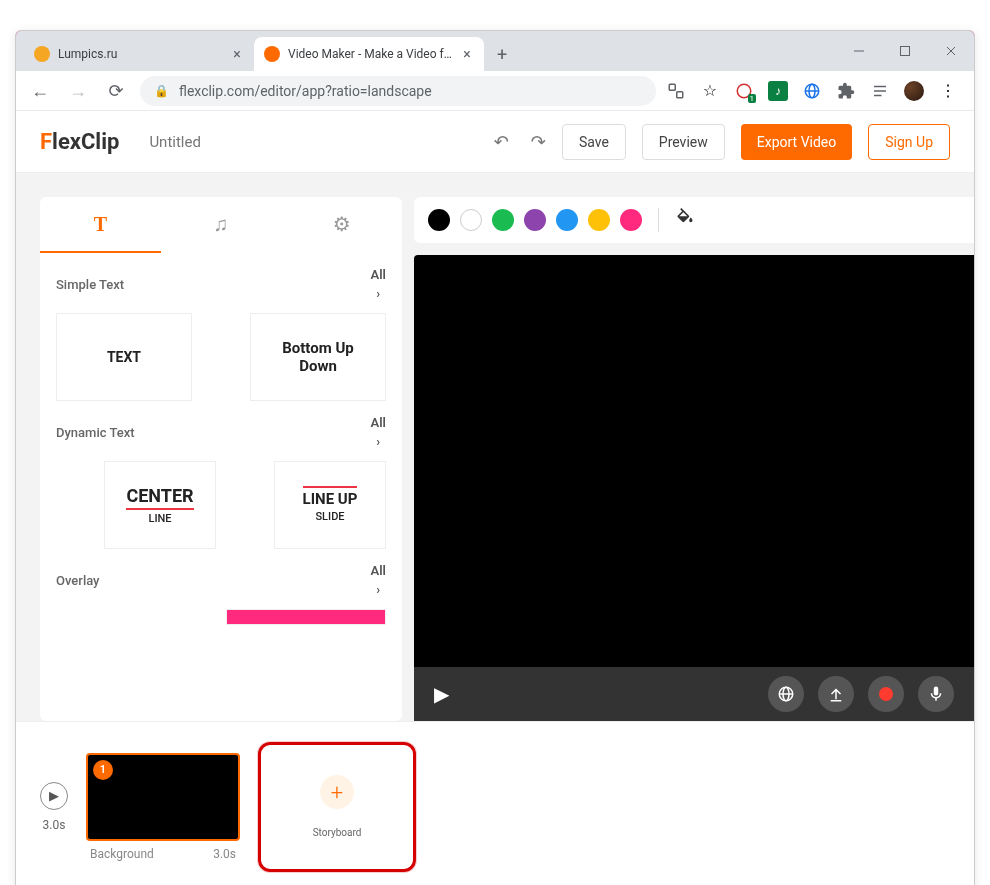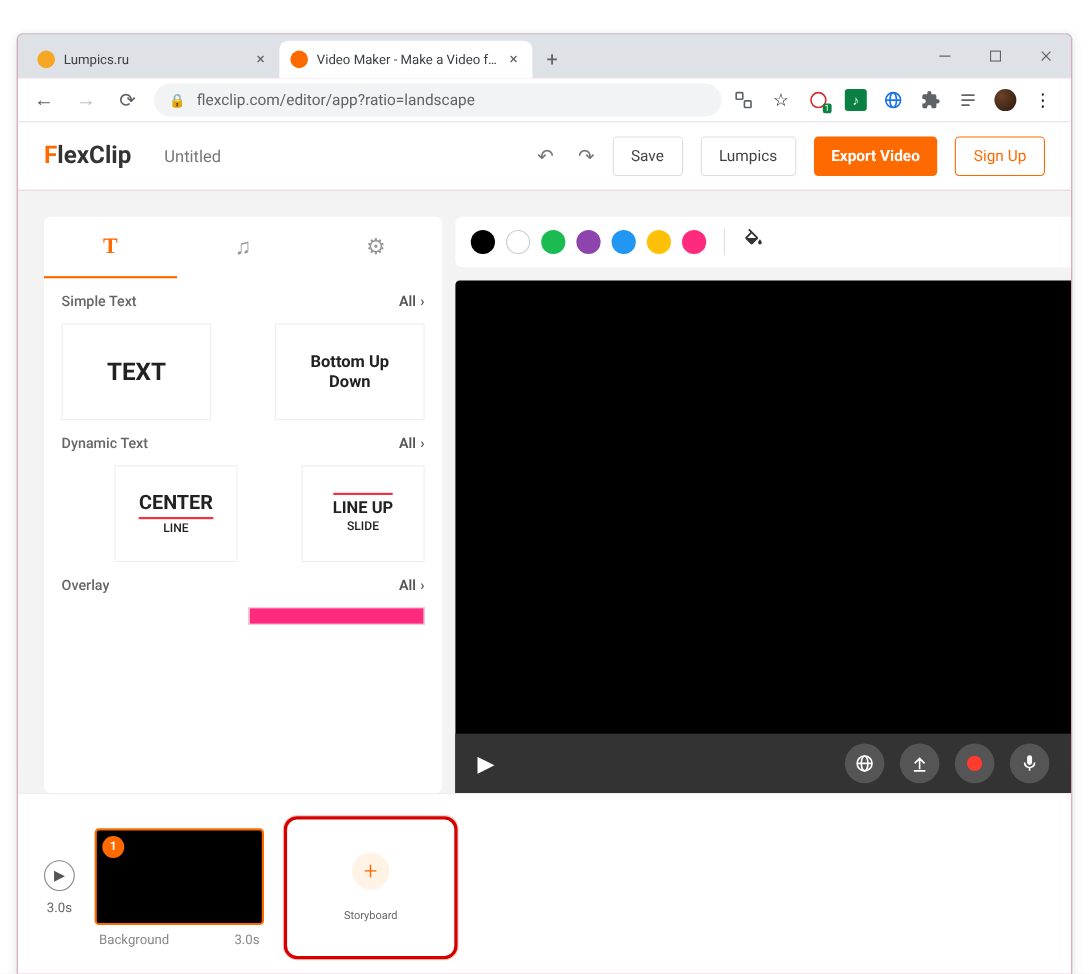--- a/index.html
+++ b/index.html
@@ -35,38 +35,38 @@
   
   
   .app-header { height: 62px; background: #fff; border-bottom: 1px solid #eee; display: flex; align-items: center; padding: 0 24px; gap: 30px; }
   .logo { font-size: 22px; font-weight: 700; color: #333; }
   .logo .f { color: #ff6a00; }
   .proj-title { color: #777; font-size: 15px; }
   .spacer { flex: 1; }
   .hdr-actions { display: flex; align-items: center; gap: 16px; }
   .undo-redo { display: flex; gap: 22px; color: #777; font-size: 18px; }
   .btn { height: 36px; padding: 0 16px; border: 1px solid #ddd; border-radius: 4px; background: #fff; font-size: 14px; color: #444; display: flex; align-items: center; cursor: pointer; }
-  .btn.primary { background: #ff6a00; color: #fff; border: none; font-weight: 700; }
+  .btn.primary { background: #ff6a00; color: #fff; border: none; font-weight: 400; }
   .btn.outline-orange { border-color: #ff6a00; color: #ff6a00; }
   
   
   .app-body { flex: 1; background: #f3f3f3; display: flex; flex-direction: column; overflow: hidden; position: relative; }
   .workspace { flex: 1; display: flex; padding: 24px 0 0 24px; gap: 12px; overflow: hidden; }
   
   
   .left-panel { width: 362px; background: #fff; border-radius: 6px; display: flex; flex-direction: column; overflow: hidden; }
   .panel-tabs { height: 56px; display: flex; }
   .panel-tab { flex: 1; display: flex; align-items: center; justify-content: center; font-size: 20px; color: #999; border-bottom: 2px solid transparent; cursor: pointer; }
   .panel-tab.active { color: #ff6a00; border-bottom-color: #ff6a00; }
   .section { padding: 14px 16px 0; }
   .section-hdr { display: flex; justify-content: space-between; align-items: center; margin-bottom: 12px; gap: 32px; }
   .section-hdr .title { font-size: 13px; color: #666; font-weight: 500; }
-  .section-hdr .more { font-size: 13px; color: #555; font-weight: 600; display: flex; align-items: center; gap: 4px; cursor: pointer; }
+  .section-hdr .more { font-size: 13px; color: #555; font-weight: 600; display: flex; align-items: center; gap: 4px; cursor: pointer; flex-direction: column; }
   .thumbs { display: flex; gap: 10px; }
-  .thumb { width: 160px; height: 88px; background: #fff; border: 1px solid #eee; display: flex; flex-direction: column; align-items: center; justify-content: center; font-weight: 700; font-size: 22px; color: #222; cursor: pointer; }
+  .thumb { width: 160px; height: 88px; background: #fff; border: 1px solid #eee; display: flex; flex-direction: column; align-items: center; justify-content: center; font-weight: 700; font-size: 14px; color: #222; cursor: pointer; }
   .thumb.small-text { font-size: 15px; line-height: 1.2; text-align: center; margin-left: 48px; }
   .thumb .line-under { border-bottom: 2px solid #e34; padding-bottom: 2px; }
   .thumb .line-over { border-top: 2px solid #e34; padding-top: 2px; }
   .thumb .sub { font-size: 11px; font-weight: 500; margin-top: 2px; }
   .thumb.pink-bar { height: 16px; background: #ff2a7e; width: 160px; }
   
   
   .right-area { flex: 1; display: flex; flex-direction: column; min-width: 0; }
   .palette { height: 46px; background: #fff; border-radius: 6px 0 0 6px; display: flex; align-items: center; padding: 0 14px; gap: 10px; }
   .swatch { width: 22px; height: 22px; border-radius: 50%; cursor: pointer; }
@@ -188,21 +188,21 @@
       <span class="f">F</span><span>lexClip</span>
     </div>
     <div class="proj-title">Untitled</div>
     <div class="spacer"></div>
     <div class="hdr-actions">
       <div class="undo-redo">
         <span>↶</span>
         <span>↷</span>
       </div>
       <div class="btn">Save</div>
-      <div class="btn">Lumpics</div>
+      <div class="btn">Preview</div>
       <div class="btn primary">Export Video</div>
       <div class="btn outline-orange">Sign Up</div>
     </div>
   </div>
 
   <div class="app-body">
     <div class="workspace">
 
       <div class="left-panel">
         <div class="panel-tabs">

